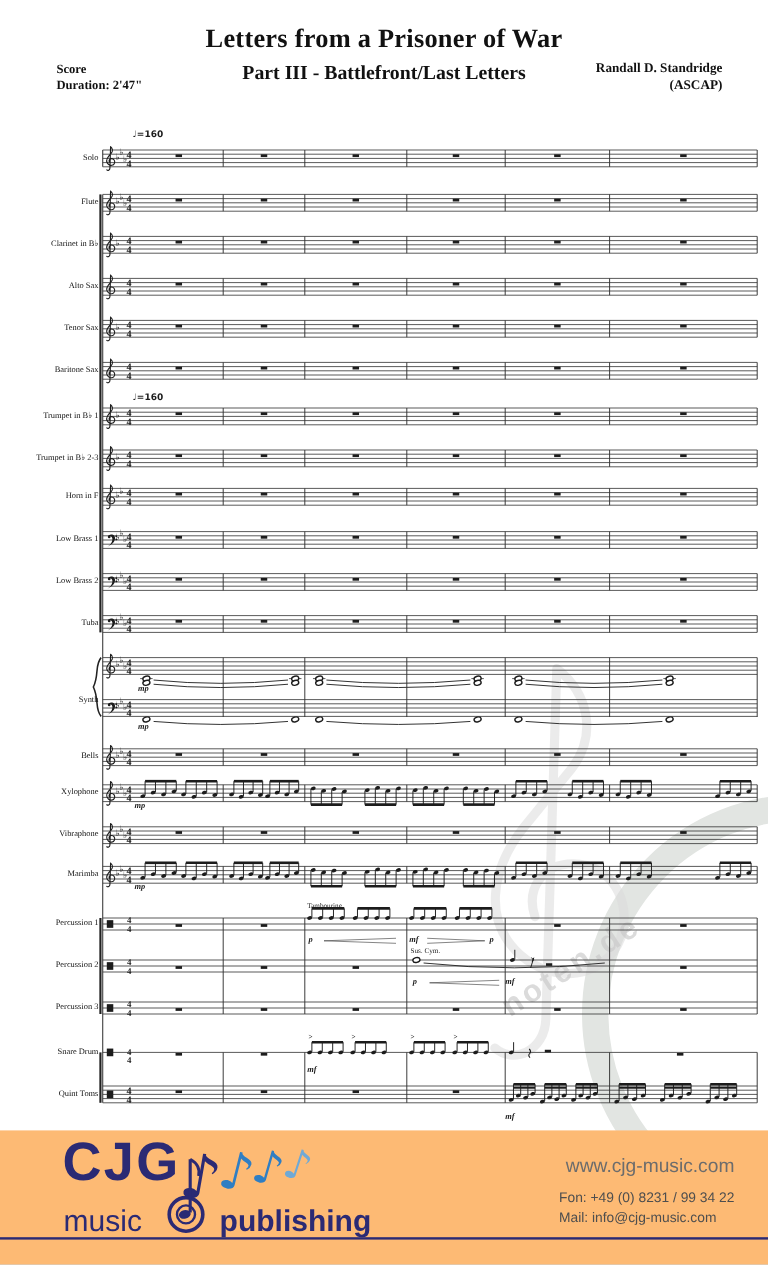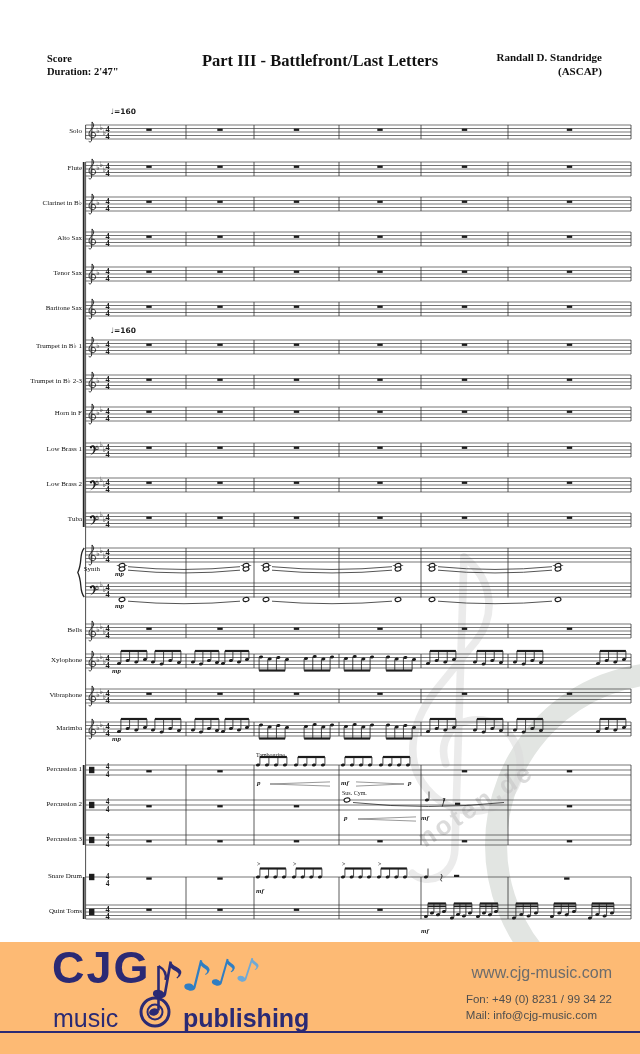--- a/index.html
+++ b/index.html
@@ -31,20 +31,21 @@
   .mail{position:absolute;right:43px;top:67px;font-size:11.5px;color:#4e4e4e;font-family:"Liberation Sans",sans-serif;}
   .footer-line{position:absolute;left:0;top:89px;width:640px;height:2px;}
 </style>
 </head>
 <body>
 
 <div class="page">
 
   <div class="score-label">Score</div>
   <div class="duration">Duration:  2'47"</div>
+  <h1 class="title" style="margin:0">Letters from a Prisoner of War</h1>
   <h2 class="subtitle" style="margin:0">Part III - Battlefront/Last Letters</h2>
   <div class="composer">Randall D. Standridge</div>
   <div class="ascap">(ASCAP)</div>
 
   <svg id="notation" width="640" height="1054" viewBox="0 0 640 1054">
       <circle cx="668" cy="845" r="172" fill="none" stroke="#e2e5e2" stroke-width="22"></circle>
       <path d="M5 .6 C6.8 2 7.2 4.3 5.8 6.1 L3.2 9.3 C1.3 11.7 1 14.5 3 16.3 C4.9 18 7.7 17.5 8.5 15.4 C9.2 13.3 7.9 11.3 5.9 11.3 C4.2 11.3 3.3 12.7 3.8 14.2 M5 .6 L4.4 19.8 C4.35 21.6 2.6 22.3 1.6 21.4" transform="translate(388 548) scale(15.2)" fill="none" stroke="#dbdbdb" stroke-width="0.5" stroke-linecap="round" opacity="0.55"></path>
       <text x="425" y="848" font-size="26" fill="#c9c9c9" font-family="'Liberation Sans',sans-serif" text-anchor="start" font-weight="bold" letter-spacing="3" opacity="0.65" transform="rotate(-33 425 848)">noten.de</text>
       <text x="110.5" y="114" font-size="7.5" fill="#1c1c1c" font-family="'DejaVu Sans',sans-serif" text-anchor="start" font-weight="bold">♩=160</text>
       <text x="110.5" y="333" font-size="7.5" fill="#1c1c1c" font-family="'DejaVu Sans',sans-serif" text-anchor="start" font-weight="bold">♩=160</text>
@@ -928,21 +929,21 @@
       <div class="ilabel" style="top: 199px;">Clarinet in B♭</div>
       <div class="ilabel" style="top: 234px;">Alto Sax</div>
       <div class="ilabel" style="top: 269px;">Tenor Sax</div>
       <div class="ilabel" style="top: 304px;">Baritone Sax</div>
       <div class="ilabel" style="top: 342px;">Trumpet in B♭ 1</div>
       <div class="ilabel" style="top: 377px;">Trumpet in B♭ 2-3</div>
       <div class="ilabel" style="top: 409px;">Horn in F</div>
       <div class="ilabel" style="top: 445px;">Low Brass 1</div>
       <div class="ilabel" style="top: 480px;">Low Brass 2</div>
       <div class="ilabel" style="top: 515px;">Tuba</div>
-      <div class="ilabel" style="top: 565px; padding-left: 18px;">Synth</div>
+      <div class="ilabel" style="top: 579px;">Synth</div>
       <div class="ilabel" style="top: 626px;">Bells</div>
       <div class="ilabel" style="top: 656px;">Xylophone</div>
       <div class="ilabel" style="top: 691px;">Vibraphone</div>
       <div class="ilabel" style="top: 724px;">Marimba</div>
       <div class="ilabel" style="top: 765px;">Percussion 1</div>
       <div class="ilabel" style="top: 800px;">Percussion 2</div>
       <div class="ilabel" style="top: 835px;">Percussion 3</div>
       <div class="ilabel" style="top: 872px;">Snare Drum</div>
       <div class="ilabel" style="top: 907px;">Quint Toms</div>
     </div>

